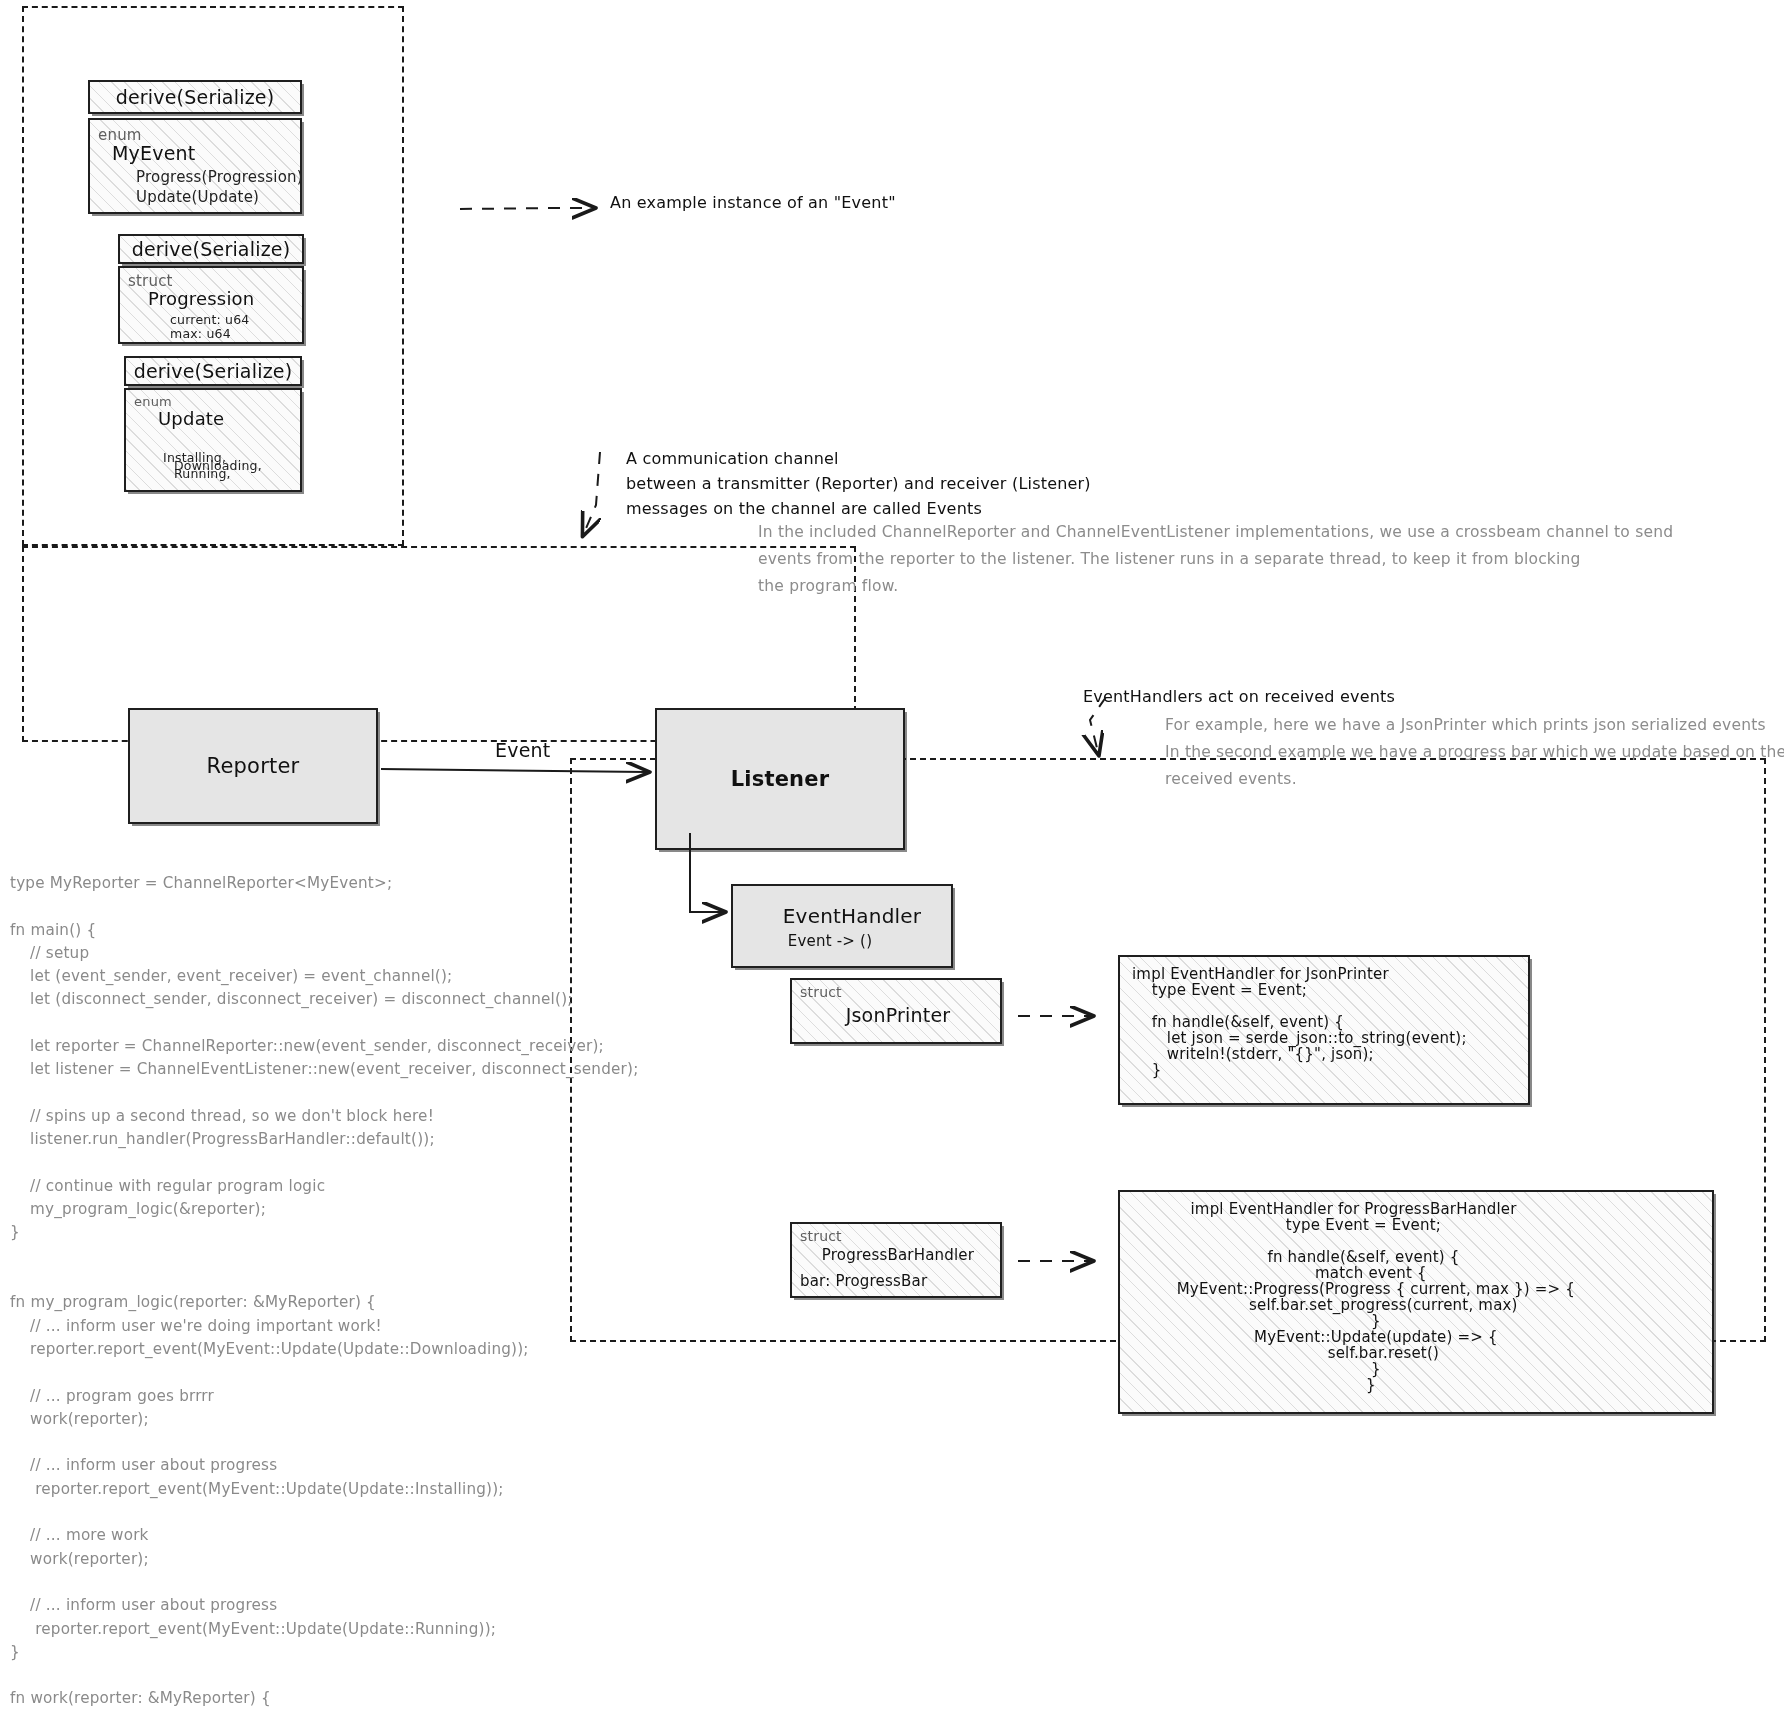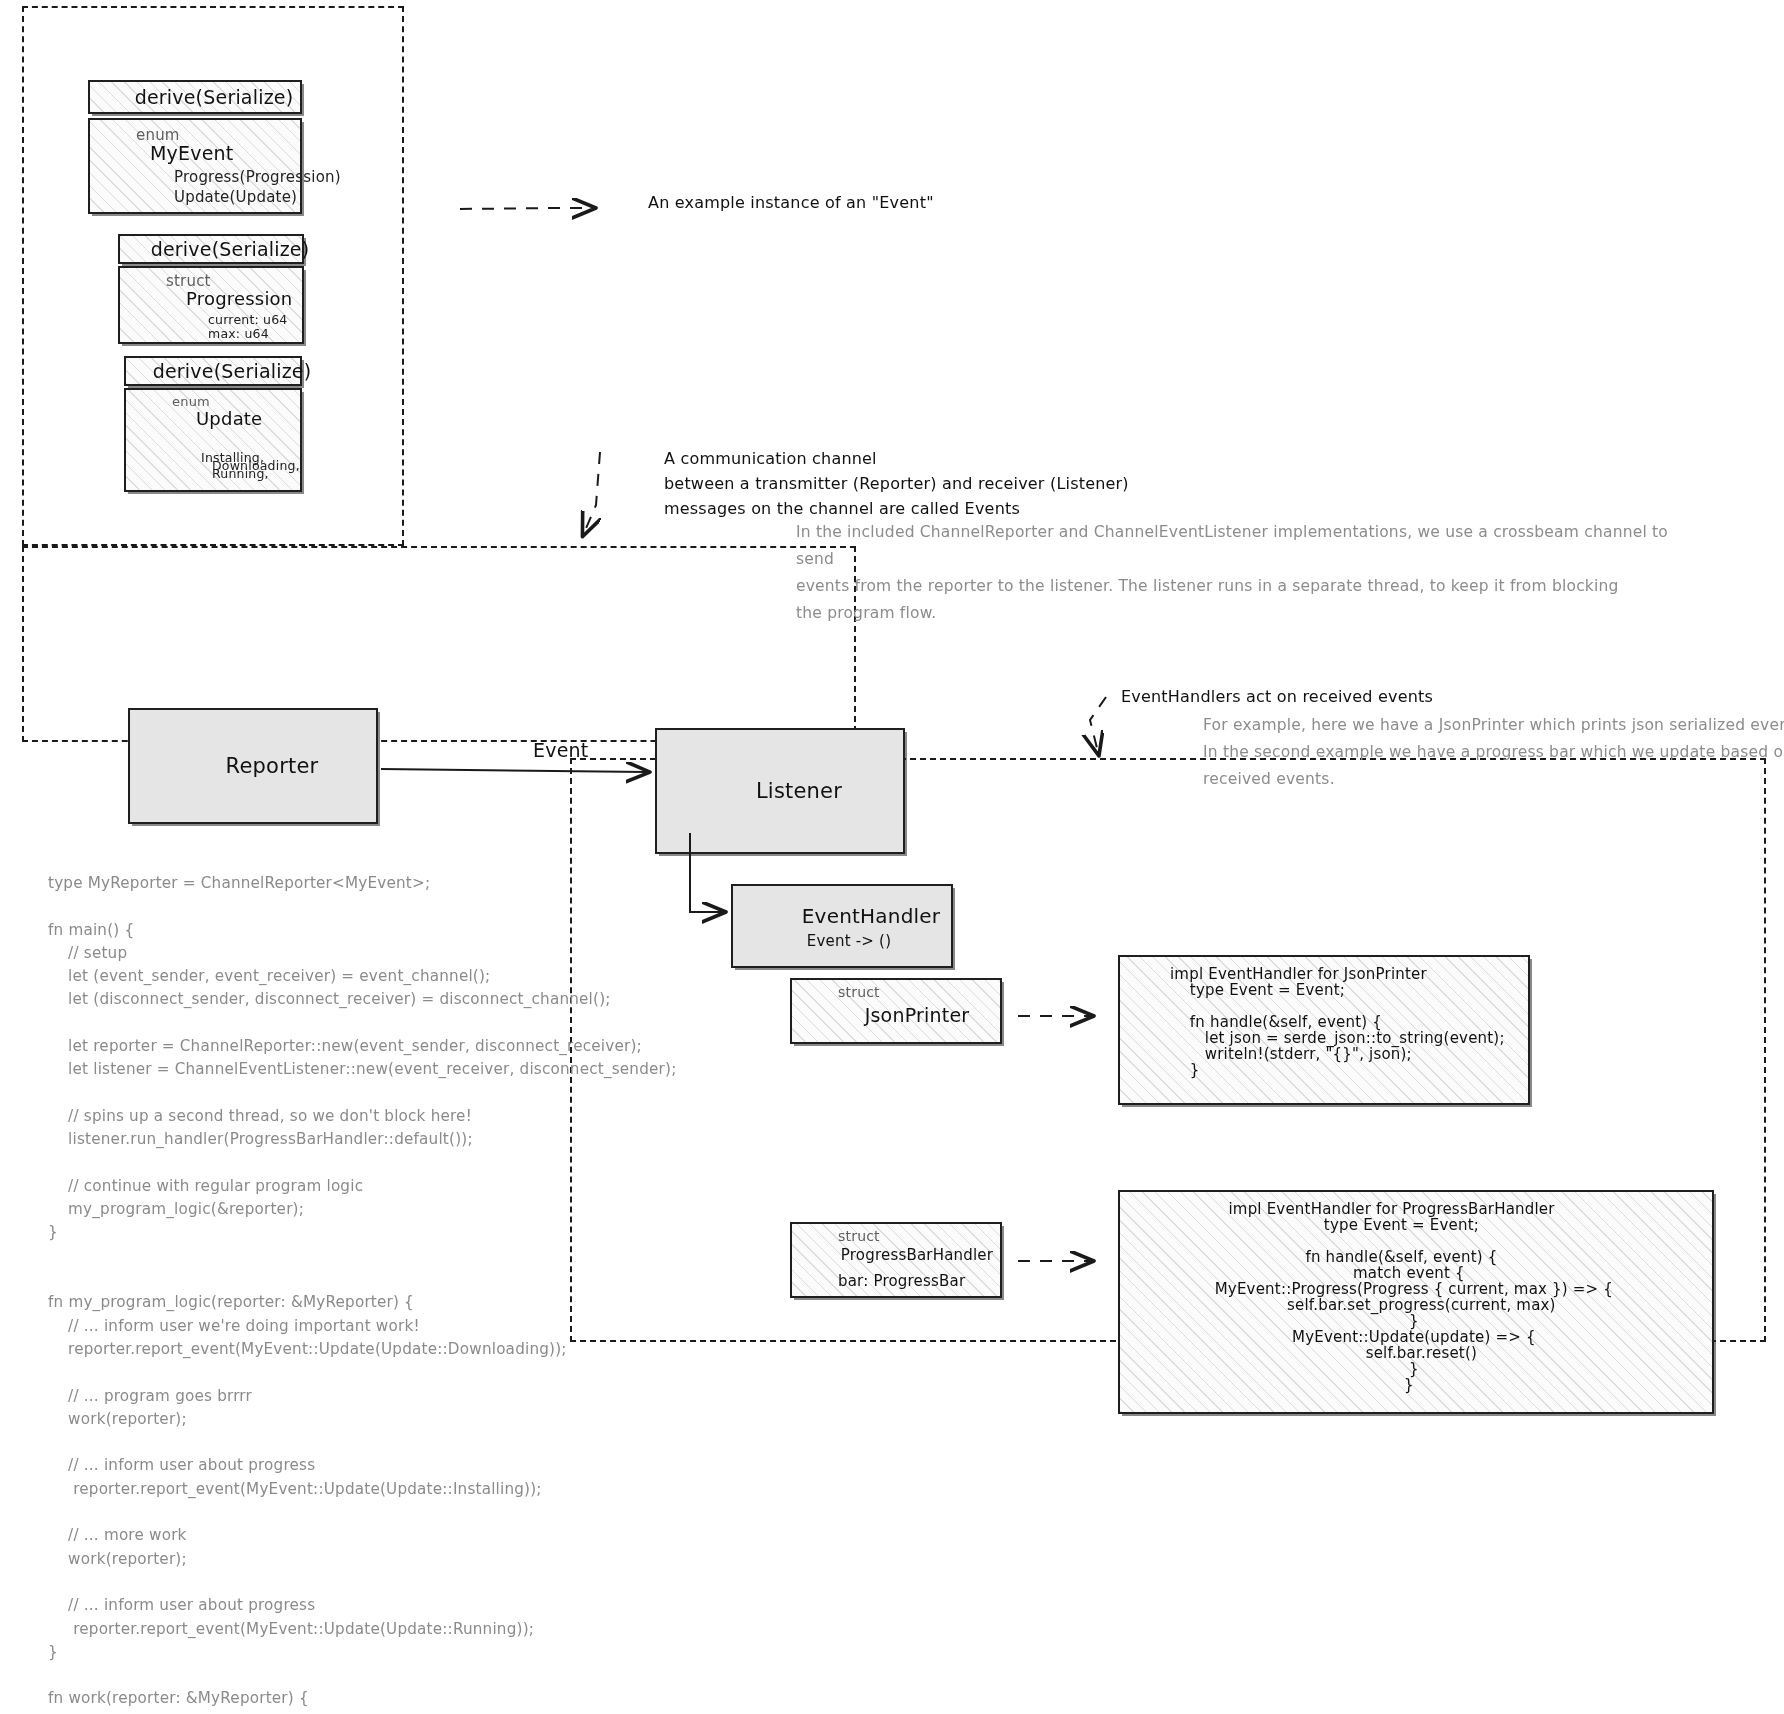--- a/index.html
+++ b/index.html
@@ -41,21 +41,20 @@
       rgba(255,255,255,0) 9px
     );
   }
 
   
   .hand {
     font-family: "DejaVu Sans", sans-serif;
     color: #111111;
     letter-spacing: .2px;
     white-space: pre;
-    padding-left: 38px;
   }
 
   .derive-label {
     display: flex;
     align-items: center;
     justify-content: center;
     font-size: 19px;
     color: #111;
   }
   .kw {
@@ -167,21 +166,21 @@
 between a transmitter (Reporter) and receiver (Listener)
 messages on the channel are called Events</div>
 <div class="abs hand note-gray" style="left:758px; top:519px; width:930px;">In the included ChannelReporter and ChannelEventListener implementations, we use a crossbeam channel to send
 events from the reporter to the listener. The listener runs in a separate thread, to keep it from blocking
 the program flow.</div>
 
 <div class="abs box" style="left:128px; top:708px; width:250px; height:116px;">
   <div class="big-node-label hand">Reporter</div>
 </div>
 
-<div class="abs box" style="left:655px; top:728px; width:250px; height:126px;">
+<div class="abs box" style="left:655px; top:708px; width:250px; height:142px;font-weight:bold;">
   <div class="big-node-label hand">Listener</div>
 </div>
 
 <div class="abs hand edge-label" style="left:495px; top:739px;">Event</div>
 
 <div class="abs hand note" style="left:1083px; top:684px; width:560px;">EventHandlers act on received events</div>
 <div class="abs hand note-gray" style="left:1165px; top:712px; width:700px;">For example, here we have a JsonPrinter which prints json serialized events
 In the second example we have a progress bar which we update based on the
 received events.</div>
 

